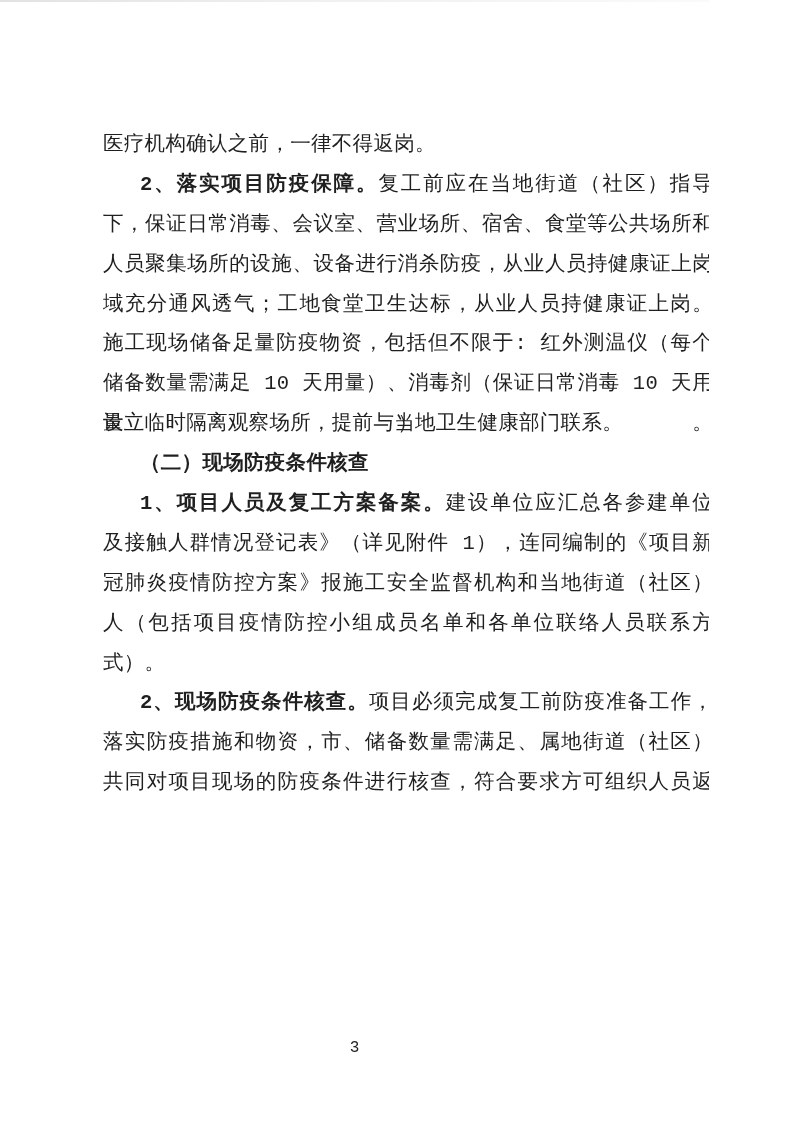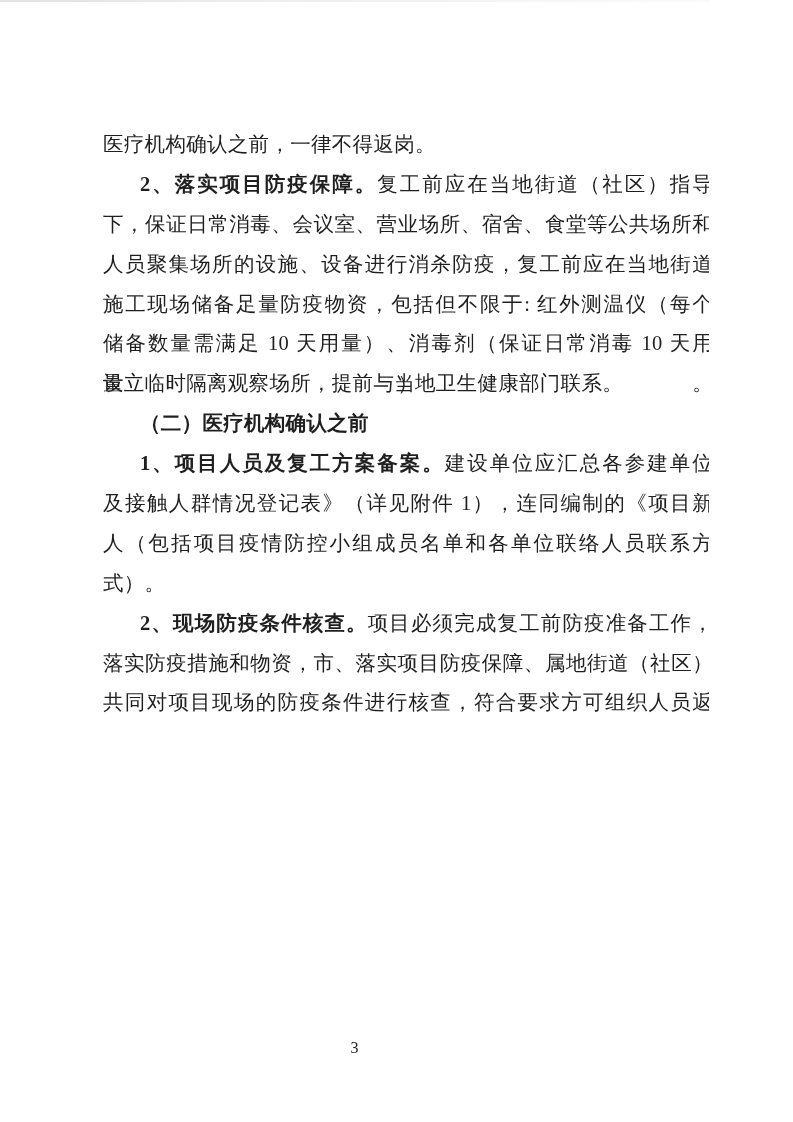--- a/index.html
+++ b/index.html
@@ -6,21 +6,21 @@
     margin: 0;
     padding: 0;
     background: #ffffff;
   }
   .page {
     position: relative;
     width: 709px;
     height: 1122px;
     background: #ffffff;
     overflow: hidden;
-    font-family: Liberation Serif, serif;
+    font-family: Liberation Mono, monospace;
     color: #1f1f1f;
   }
   
   .scan-edge {
     position: absolute;
     top: 0;
     left: 0;
     width: 100%;
     height: 2px;
     background: linear-gradient(to right, #e2e2e2 0%, #efefef 40%, #fafafa 100%);
@@ -62,27 +62,29 @@
 </style>
 </head>
 <body>
 
 <div class="page">
   <div class="scan-edge"></div>
   <div class="content">
       <div class="line"><span class="seg">医疗机构确认之前，一律不得返岗。</span></div>
       <div class="line indent fill"><span class="seg-bold">2、落实项目防疫保障。</span><span class="seg">复工前应在当地街道（社区）指导</span></div>
       <div class="line fill"><span class="seg">下，保证日常消毒、会议室、营业场所、宿舍、食堂等公共场所和</span></div>
-      <div class="line fill"><span class="seg">人员聚集场所的设施、设备进行消杀防疫，复工前应在当地街道</span></div>
+      <div class="line fill"><span class="seg">人员聚集场所的设施、设备进行消杀防疫，从业人员持健康证上岗</span></div>
+      <div class="line fill"><span class="seg">域充分通风透气；工地食堂卫生达标，从业人员持健康证上岗。</span></div>
       <div class="line fill"><span class="seg">施工现场储备足量防疫物资，包括但不限于: 红外测温仪（每个</span></div>
       <div class="line fill"><span class="seg">储备数量需满足 10 天用量）、消毒剂（保证日常消毒 10 天用量）。</span></div>
       <div class="line"><span class="seg">设立临时隔离观察场所，提前与当地卫生健康部门联系。</span></div>
-      <div class="line indent"><span class="seg-bold">（二）医疗机构确认之前</span></div>
+      <div class="line indent"><span class="seg-bold">（二）现场防疫条件核查</span></div>
       <div class="line indent fill"><span class="seg-bold">1、项目人员及复工方案备案。</span><span class="seg">建设单位应汇总各参建单位</span></div>
       <div class="line fill"><span class="seg">及接触人群情况登记表》（详见附件 1），连同编制的《项目新</span></div>
+      <div class="line fill"><span class="seg">冠肺炎疫情防控方案》报施工安全监督机构和当地街道（社区）</span></div>
       <div class="line fill"><span class="seg">人（包括项目疫情防控小组成员名单和各单位联络人员联系方</span></div>
       <div class="line"><span class="seg">式）。</span></div>
       <div class="line indent fill"><span class="seg-bold">2、现场防疫条件核查。</span><span class="seg">项目必须完成复工前防疫准备工作，</span></div>
-      <div class="line fill"><span class="seg">落实防疫措施和物资，市、落实项目防疫保障、属地街道（社区）</span></div>
+      <div class="line fill"><span class="seg">落实防疫措施和物资，市、储备数量需满足、属地街道（社区）</span></div>
       <div class="line fill"><span class="seg">共同对项目现场的防疫条件进行核查，符合要求方可组织人员返</span></div>
     </div>
   <div class="footer">3</div>
 </div>
 
 </body></html>

